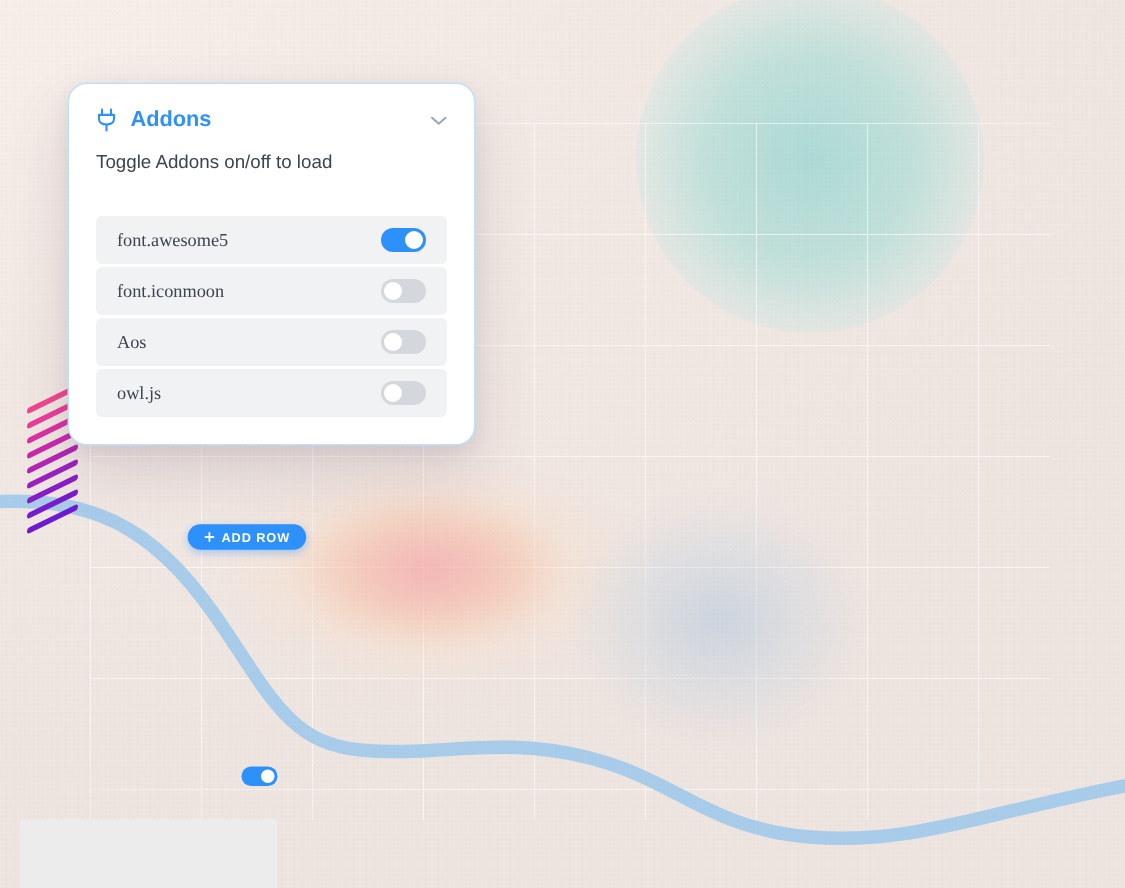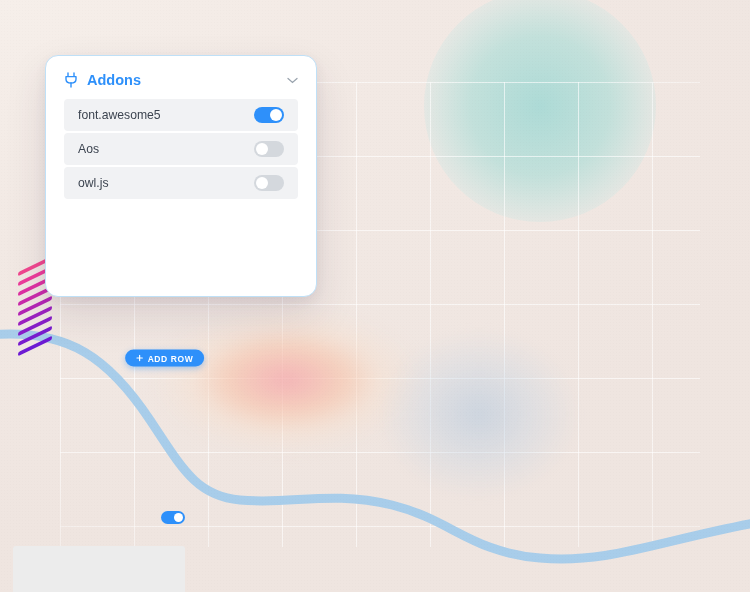--- a/index.html
+++ b/index.html
@@ -59,21 +59,21 @@
   .card-title{display:flex;align-items:center;gap:9px;}
   .card-title .ttl{color:#2e90fa;font-weight:bold;}
 
   
   #addons{left:45px;top:55px;width:270px;height:240px;
     border:1.5px solid #bfe0f7;border-radius:13px;overflow:hidden;}
   #addons .inner{padding:16px 18px 0 18px;border-radius:16px;}
   #addons .card-title .ttl{font-size:14.5px;}
   #addons .chev{margin-left:auto;color:#9aa4ae;font-size:12px;line-height:1;}
   #addons .sub{margin-top:13px;font-size:12.5px;color:#3c4450;}
-  #addons .list{margin-top:11px;}
+  #addons .list{margin-top:29px;font-family:Liberation Serif, serif;}
   .addon-row{height:32px;background:#f1f2f4;border-radius:4px;margin-bottom:2px;
     display:flex;align-items:center;padding:0 14px;font-size:12.2px;color:#3c4450;}
   .addon-row .nm{flex:1;}
 
   .toggle{width:30px;height:16px;border-radius:9px;background:#2e90fa;position:relative;
     flex:0 0 auto;}
   .toggle .knob{position:absolute;top:2px;right:2px;width:12px;height:12px;border-radius:50%;
     background:#fff;}
   .toggle.off{background:#d4d8dd;}
   .toggle.off .knob{left:2px;right:auto;}
@@ -189,25 +189,32 @@
           </svg>
         </span>
         <span class="ttl">Addons</span>
         <span class="chev">
           <svg width="11" height="7" viewBox="0 0 11 7">
               <path d="M1,1.5 L5.5,5.5 L10,1.5" fill="none" stroke="#9aa4ae" stroke-width="1.3" stroke-linecap="round"></path>
             </svg>
         </span>
       </div>
 
+      <div class="sub">Toggle Addons on/off to load</div>
 
       <div class="list">
         <div class="addon-row">
           <span class="nm">font.awesome5</span>
           <span class="toggle">
+              <span class="knob"></span>
+            </span>
+        </div>
+        <div class="addon-row">
+          <span class="nm">font.iconmoon</span>
+          <span class="toggle off">
               <span class="knob"></span>
             </span>
         </div>
         <div class="addon-row">
           <span class="nm">Aos</span>
           <span class="toggle off">
               <span class="knob"></span>
             </span>
         </div>
         <div class="addon-row">

